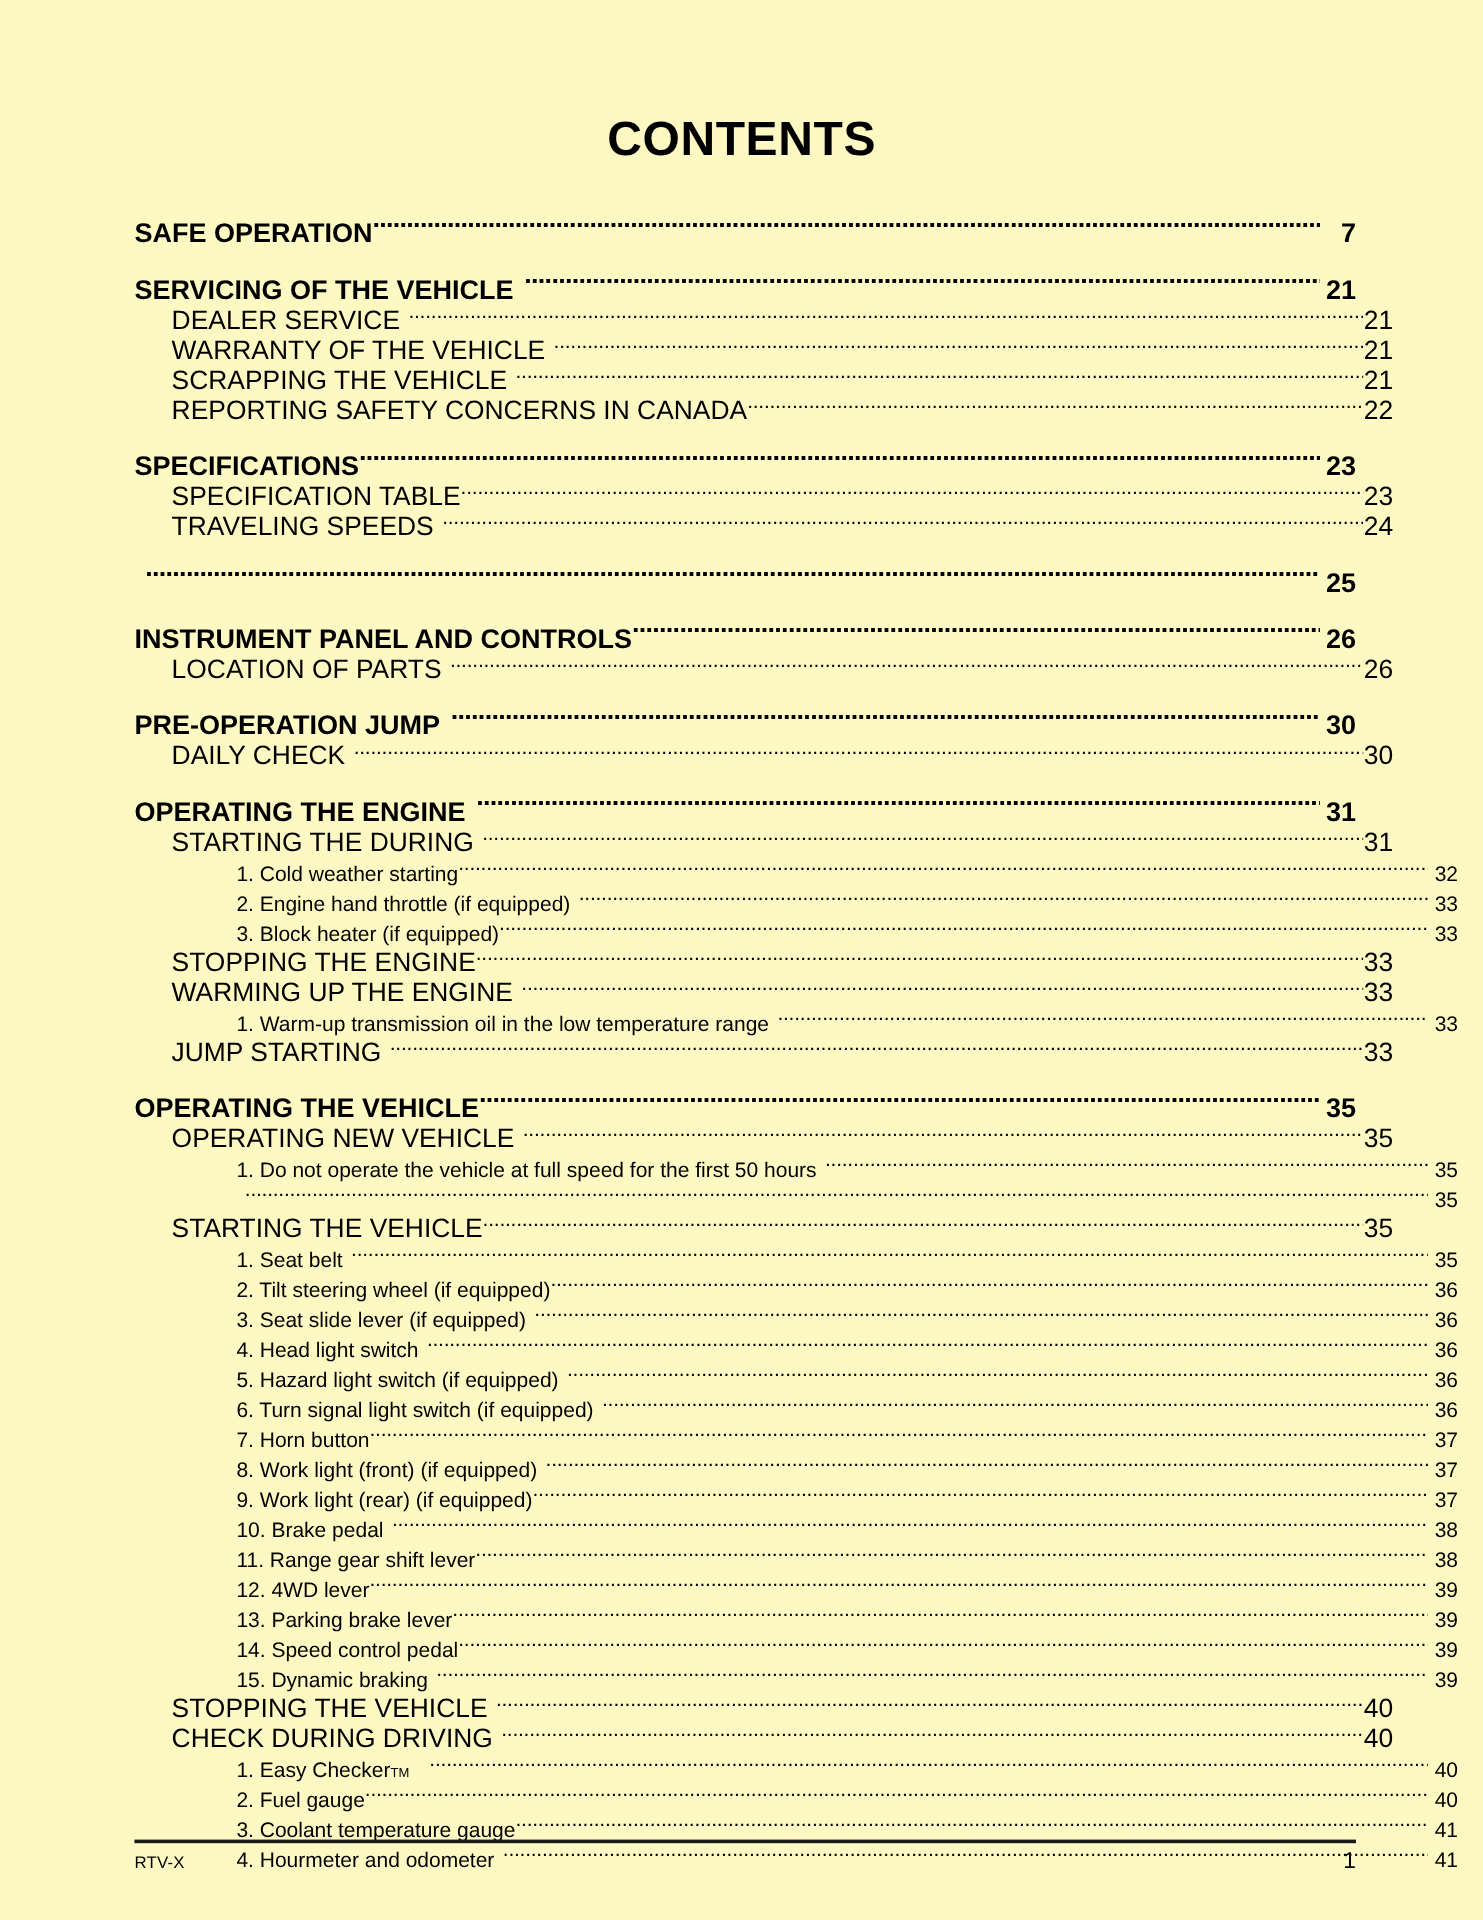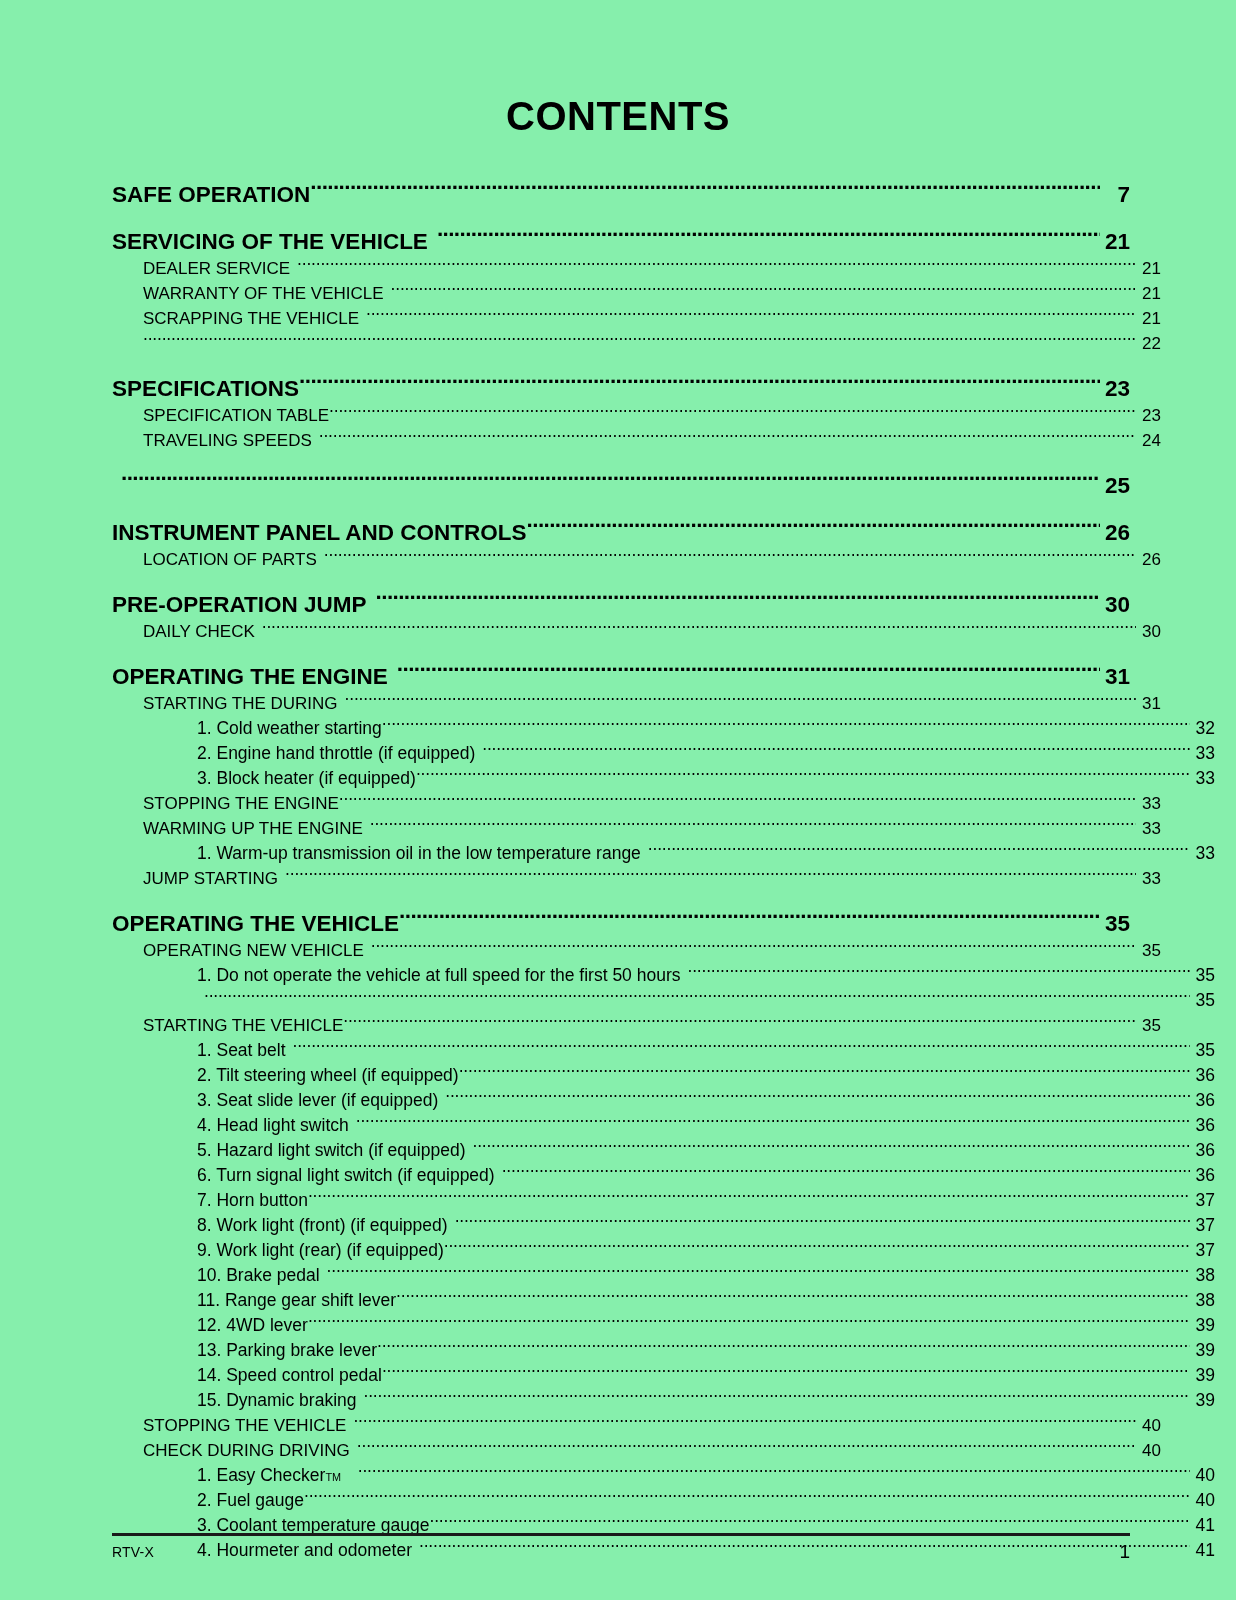--- a/index.html
+++ b/index.html
@@ -5,21 +5,21 @@
   html, body {
     margin: 0;
     padding: 0;
     background: #ffffff;
   }
 
   .page {
     position: relative;
     width: 1236px;
     height: 1600px;
-    background: #86efac;
+    background: #fef9c3;
     font-family: "Liberation Sans", sans-serif;
     color: #000000;
     box-sizing: border-box;
     overflow: hidden;
   }
 
   
   .doc-title {
     position: absolute;
     top: 96px;
@@ -90,21 +90,21 @@
     bottom: 3px;
   }
   .lvl1 .toc-page { min-width: 30px; }
   .lvl1.has-space .toc-leader { margin-left: 9px; }
 
   
   .group-gap { margin-top: 13px; }
 
   
   .lvl2 {
-    font-size: 17px;
+    font-size: 22px;
     font-weight: normal;
     margin-left: 31px;
     height: 25px;
     line-height: 25px;
   }
   .lvl2 .toc-leader { height: 25px; }
   .lvl2 .toc-leader::after {
     font-size: 17.5px;
     letter-spacing: -0.2px;
     bottom: 2px;
@@ -187,20 +187,21 @@
         <span class="toc-label">WARRANTY OF THE VEHICLE</span>
         <span class="toc-leader"></span>
         <span class="toc-page">21</span>
       </div>
       <div class="toc-row lvl2 has-space">
         <span class="toc-label">SCRAPPING THE VEHICLE</span>
         <span class="toc-leader"></span>
         <span class="toc-page">21</span>
       </div>
       <div class="toc-row lvl2">
+        <span class="toc-label">REPORTING SAFETY CONCERNS IN CANADA</span>
         <span class="toc-leader"></span>
         <span class="toc-page">22</span>
       </div>
       <div class="toc-row lvl1 group-gap">
         <span class="toc-label">SPECIFICATIONS</span>
         <span class="toc-leader"></span>
         <span class="toc-page">23</span>
       </div>
       <div class="toc-row lvl2">
         <span class="toc-label">SPECIFICATION TABLE</span>

